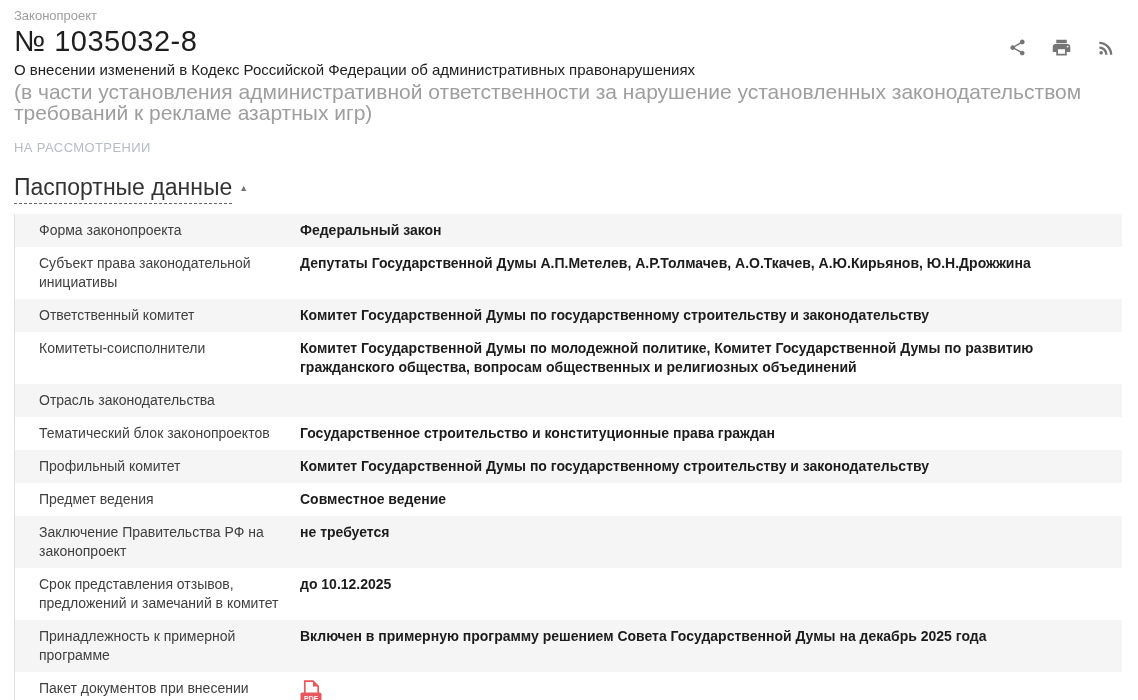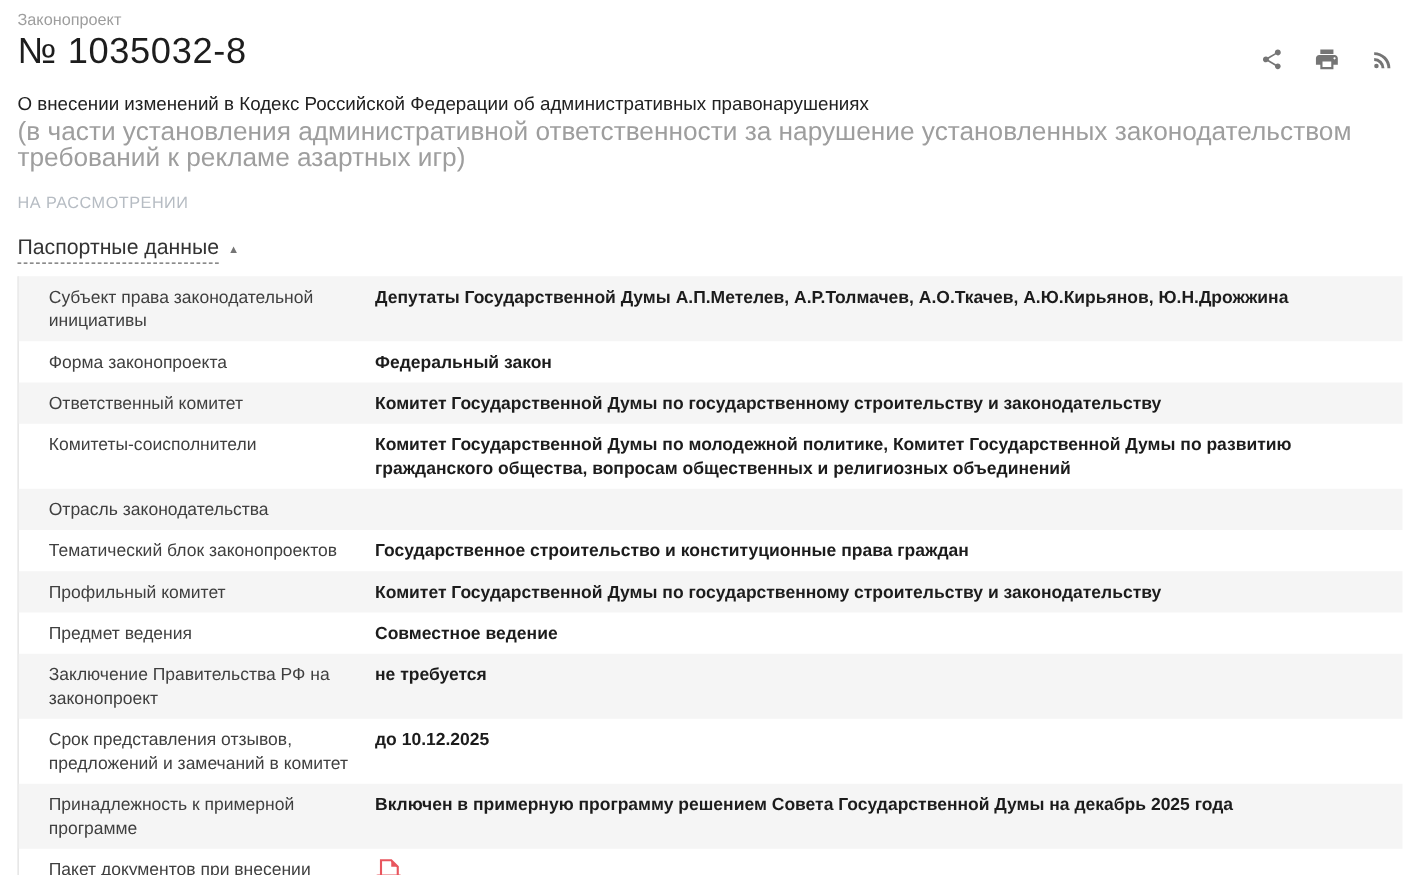--- a/index.html
+++ b/index.html
@@ -38,21 +38,21 @@
     margin-right: 6px;
     align-items: center;
   }
   .icon-btn {
     background: none; border: none; padding: 0; margin: 0;
     cursor: pointer; line-height: 0;
   }
   .bill-title {
     font-size: 15px;
     color: #212121;
-    margin-top: 15px;
+    margin-top: 1px;
     line-height: 21px;
   }
   .bill-subtitle {
     font-size: 21px;
     color: #9e9e9e;
     margin-top: 1px;
     line-height: 21px;
   }
   .status {
     margin-top: 17px;
@@ -60,21 +60,21 @@
     letter-spacing: 0.4px;
     color: #b6bcc3;
   }
   .section-toggle {
     margin-top: 19px;
     display: inline-flex;
     align-items: center;
     cursor: pointer;
   }
   .toggle-label {
-    font-size: 17px;
+    font-size: 23px;
     color: #333333;
     border-bottom: 1px dashed #666666;
     padding-bottom: 2px;
   }
   .toggle-arrow {
     font-size: 9px;
     color: #757575;
     margin-left: 7px;
     margin-top: -2px;
   }
@@ -148,26 +148,26 @@
   <div class="status">НА РАССМОТРЕНИИ</div>
 
   <div class="section-toggle">
     <span class="toggle-label">Паспортные данные</span>
     <span class="toggle-arrow">▲</span>
   </div>
 
   <div class="passport-table">
 
     <div class="prow">
+      <div class="pcell-label">Форма законопроекта</div>
+      <div class="pcell-value">Федеральный закон</div>
+    </div>
+    <div class="prow">
       <div class="pcell-label">Субъект права законодательной инициативы</div>
       <div class="pcell-value">Депутаты Государственной Думы А.П.Метелев, А.Р.Толмачев, А.О.Ткачев, А.Ю.Кирьянов, Ю.Н.Дрожжина</div>
-    </div>
-    <div class="prow">
-      <div class="pcell-label">Форма законопроекта</div>
-      <div class="pcell-value">Федеральный закон</div>
     </div>
     <div class="prow">
       <div class="pcell-label">Ответственный комитет</div>
       <div class="pcell-value">Комитет Государственной Думы по государственному строительству и законодательству</div>
     </div>
     <div class="prow">
       <div class="pcell-label">Комитеты-соисполнители</div>
       <div class="pcell-value">Комитет Государственной Думы по молодежной политике, Комитет Государственной Думы по развитию гражданского общества, вопросам общественных и религиозных объединений</div>
     </div>
     <div class="prow">

